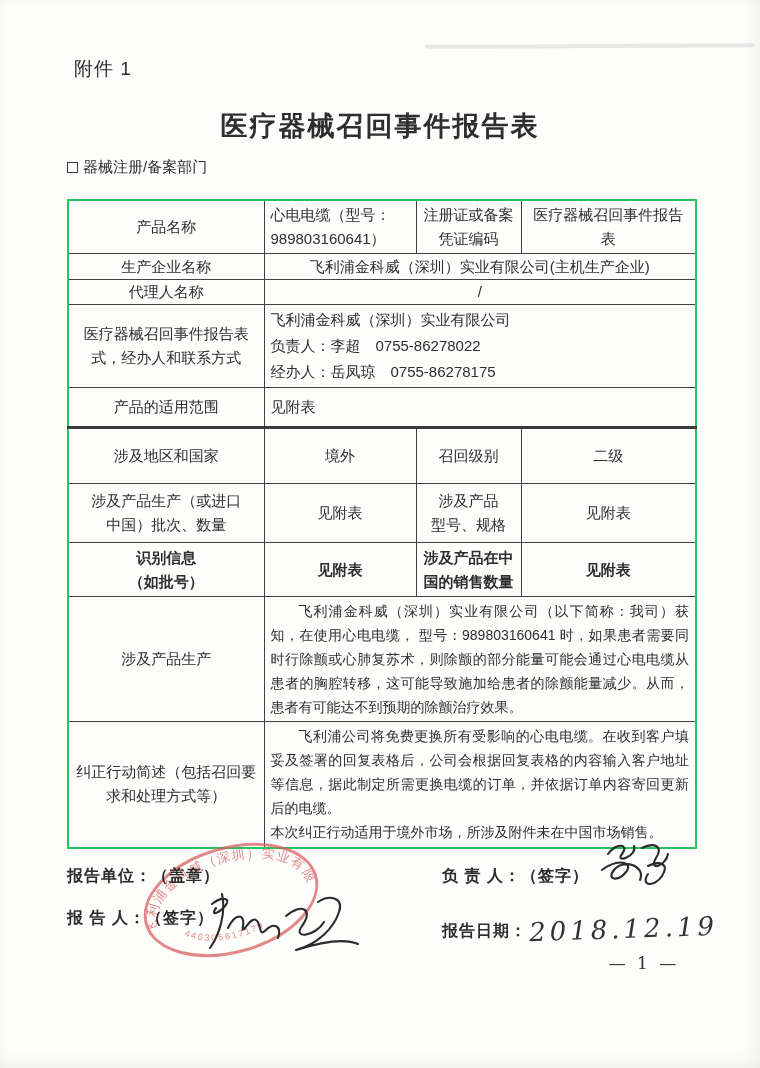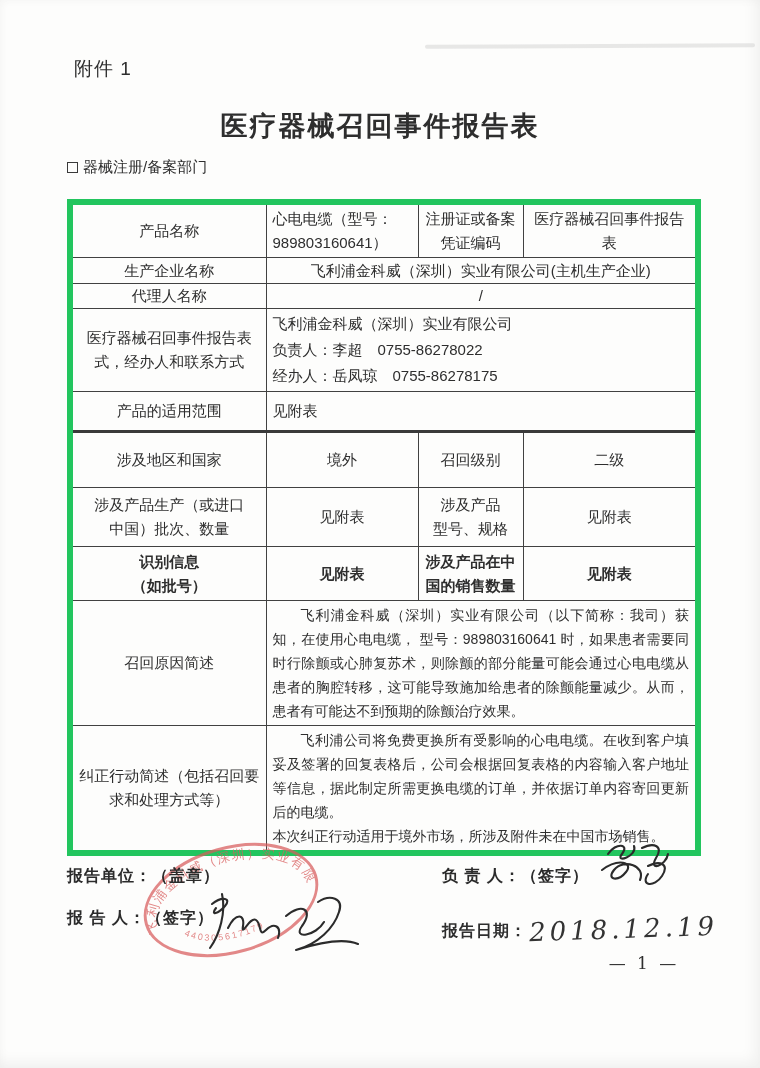--- a/index.html
+++ b/index.html
@@ -49,21 +49,21 @@
     position: absolute; left: 67px; top: 199px;
     width: 628px; border-collapse: collapse; table-layout: fixed;
     font-size: 15px; color: #2e2e2e;
   }
   table.report td {
     border: 1.6px solid #414141;
     padding: 2px 6px;
     vertical-align: middle;
     line-height: 24px;
   }
-  table.report { border: 6px solid #22c55e; }
+  table.report { border: 2px solid #22c55e; }
   td.lab { text-align: center; }
   td.ctr { text-align: center; }
   td.lft { text-align: left; padding-left: 9px; margin-left: 44px; }
   td.pre { white-space: pre-line; }
   tr.r1 { height: 53px; }
   tr.r2 { height: 26px; }
   tr.r3 { height: 25px; }
   tr.r4 { height: 79px; }
   tr.r5 { height: 40px; }
   tr.r6 { height: 56px; }
@@ -172,21 +172,21 @@
     </tr>
     <tr class="r8">
       <td class="lab pre">识别信息
 （如批号）</td>
       <td class="ctr">见附表</td>
       <td class="lab pre">涉及产品在中
 国的销售数量</td>
       <td class="ctr">见附表</td>
     </tr>
     <tr class="r9">
-      <td class="lab">召回原因简述</td>
+      <td class="lab">涉及产品生产</td>
       <td class="para" colspan="3">
         <p class="ind">飞利浦金科威（深圳）实业有限公司（以下简称：我司）获知，在使用心电电缆， 型号：989803160641 时，如果患者需要同时行除颤或心肺复苏术，则除颤的部分能量可能会通过心电电缆从患者的胸腔转移，这可能导致施加给患者的除颤能量减少。从而，患者有可能达不到预期的除颤治疗效果。</p>
       </td>
     </tr>
     <tr class="r10">
       <td class="lab pre">纠正行动简述（包括召回要
 求和处理方式等）</td>
       <td class="para" colspan="3">
         <p class="ind">飞利浦公司将免费更换所有受影响的心电电缆。在收到客户填妥及签署的回复表格后，公司会根据回复表格的内容输入客户地址等信息，据此制定所需更换电缆的订单，并依据订单内容寄回更新后的电缆。</p>
         <p>本次纠正行动适用于境外市场，所涉及附件未在中国市场销售。</p>

